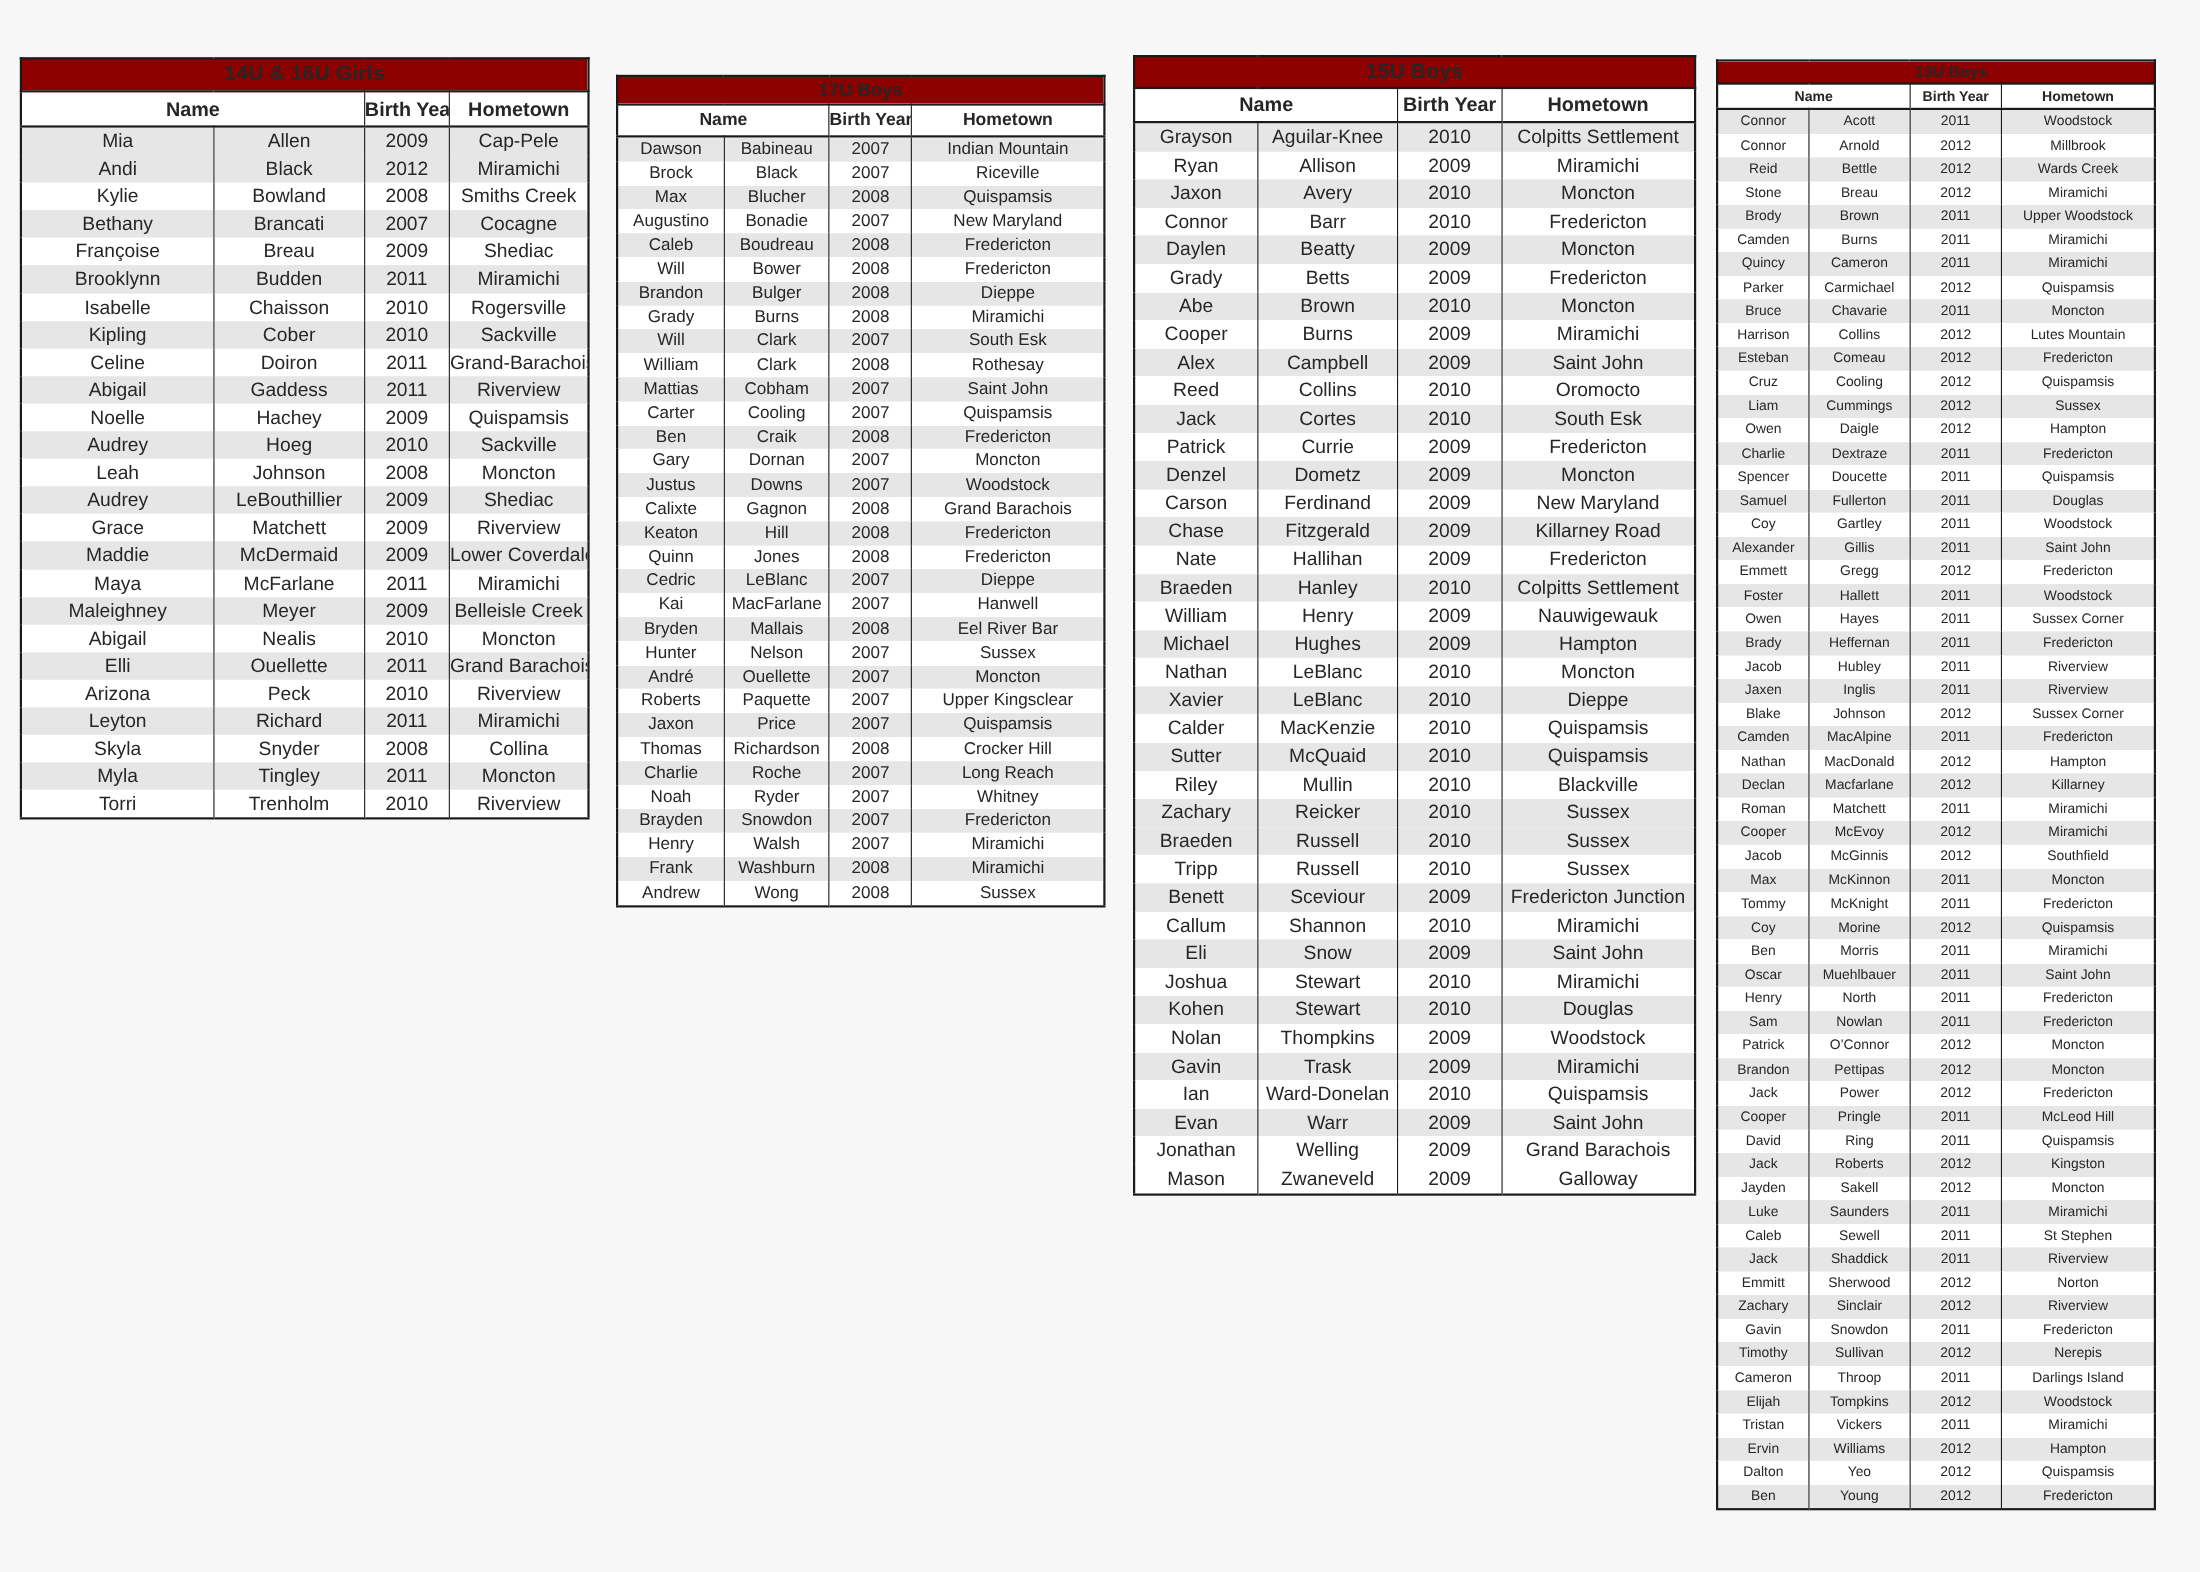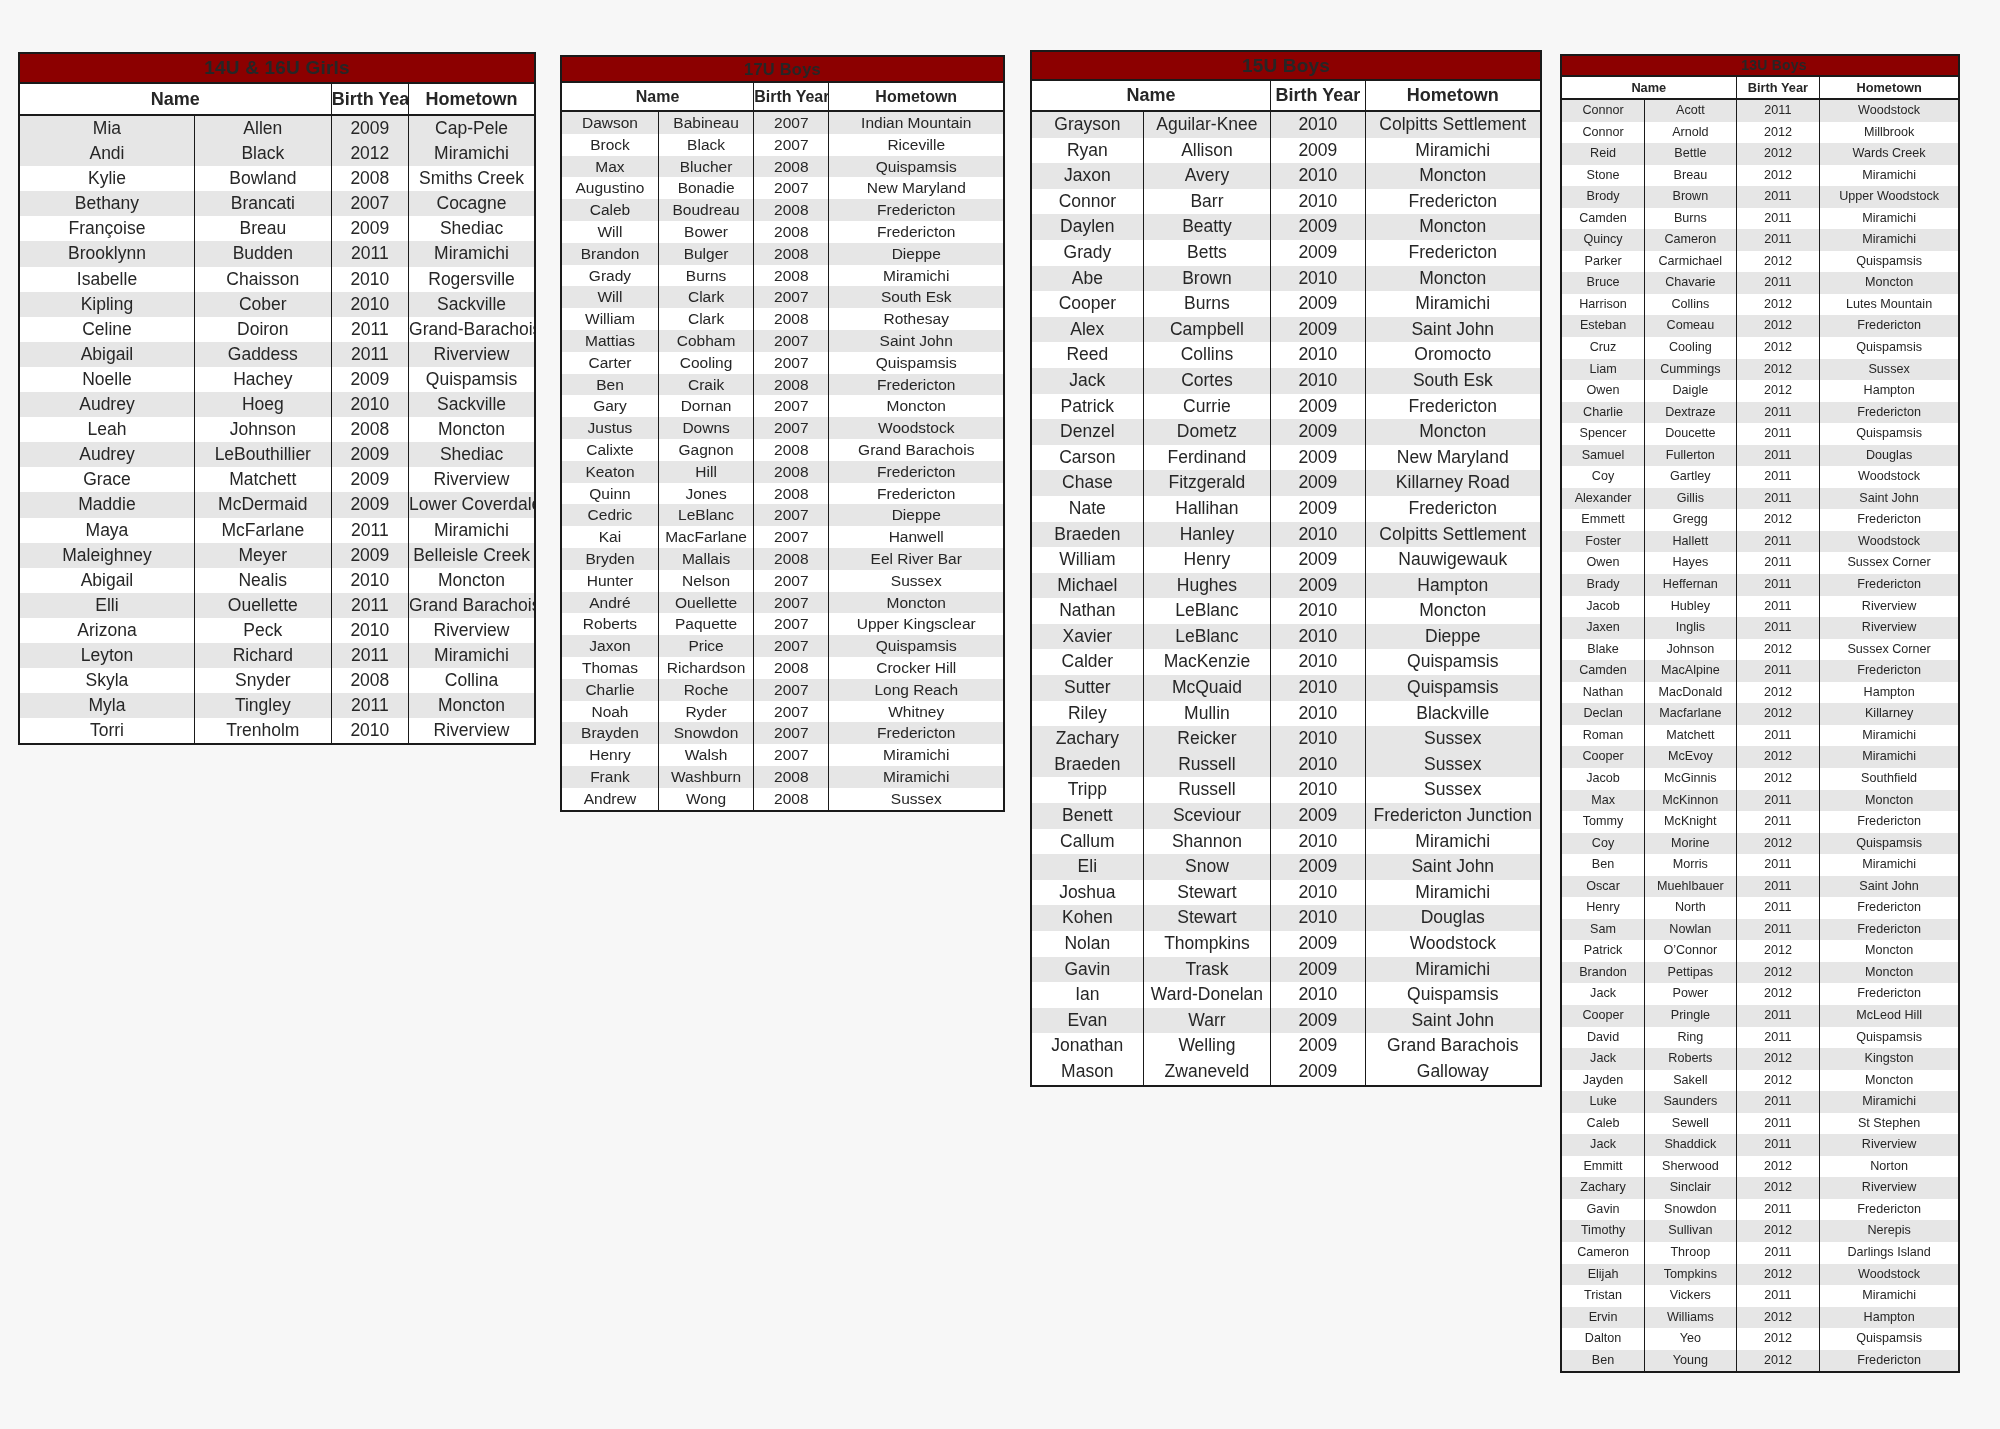--- a/index.html
+++ b/index.html
@@ -53,21 +53,21 @@
   #t1 table{font-size:17.5px;}
   #t1 .title-cell{font-size:19px;height:28px;line-height:28px;}
   #t1 .hdr-cell{font-size:18px;height:30px;line-height:30px;}
   #t1 tbody td{height:25.1px;line-height:25.1px;}
   #t1 col.c-first{width:34%;}
   #t1 col.c-last{width:26.5%;}
   #t1 col.c-year{width:15%;}
   #t1 col.c-town{width:24.5%;}
 
   
-  #t2{left:560px;top:55px;width:445px;}
+  #t2{left:560px;top:68px;width:445px;}
   #t2 table{font-size:15.5px;}
   #t2 .title-cell{font-size:16.5px;height:24px;line-height:24px;}
   #t2 .hdr-cell{font-size:16px;height:27px;line-height:27px;}
   #t2 tbody td{height:21.8px;line-height:21.8px;}
   #t2 col.c-first{width:22%;}
   #t2 col.c-last{width:21.5%;}
   #t2 col.c-year{width:17%;}
   #t2 col.c-town{width:39.5%;}
 
   

